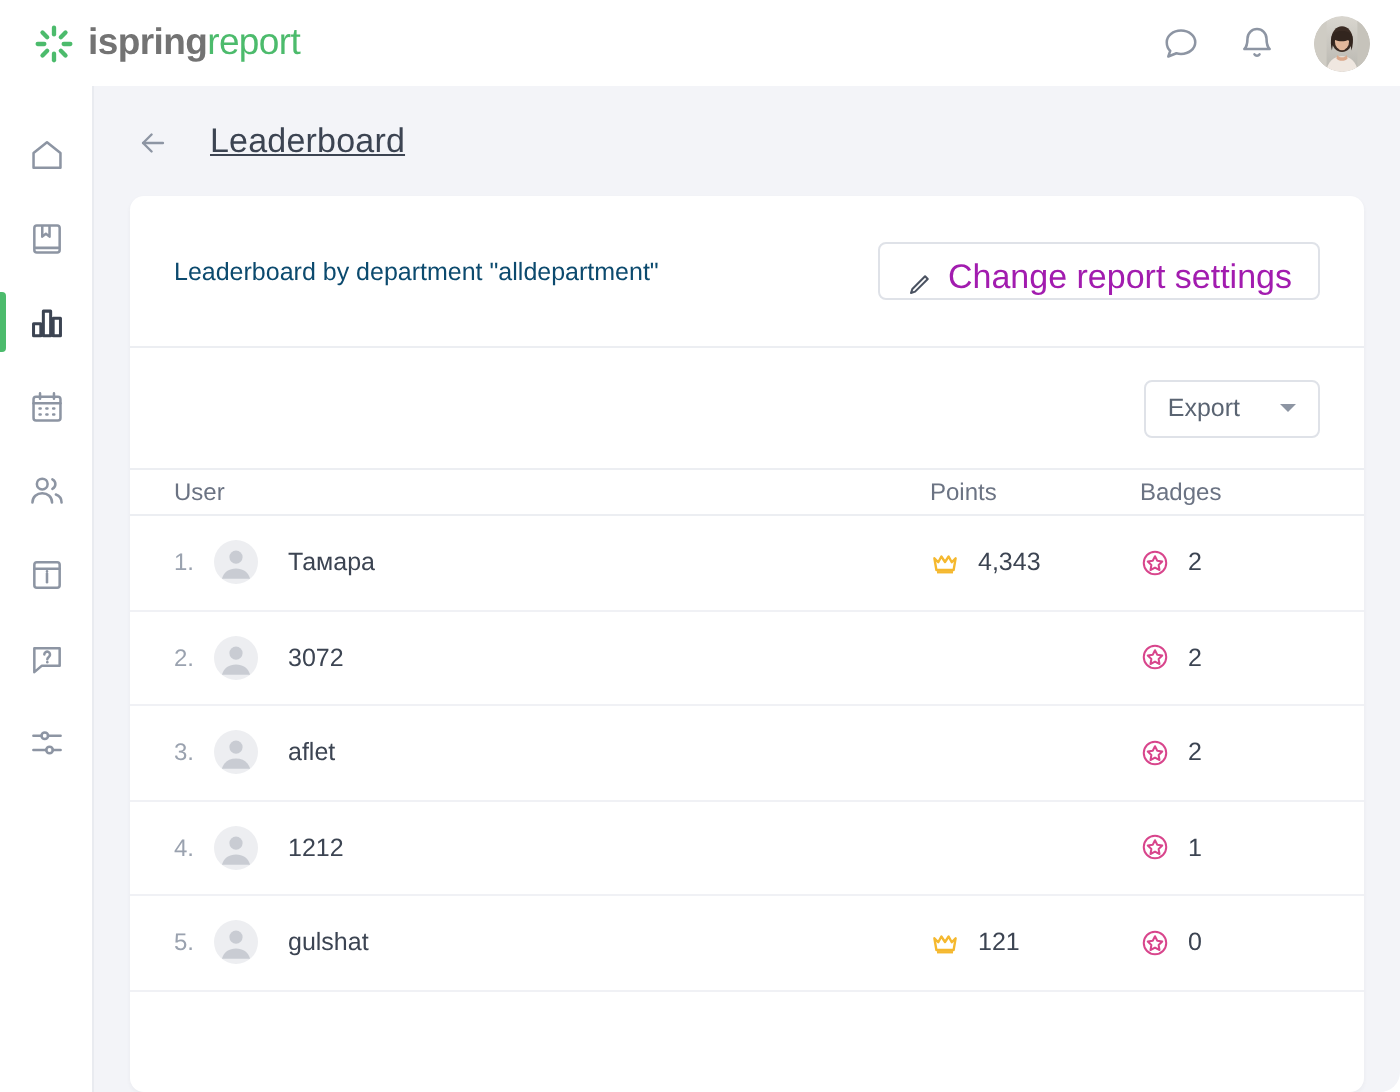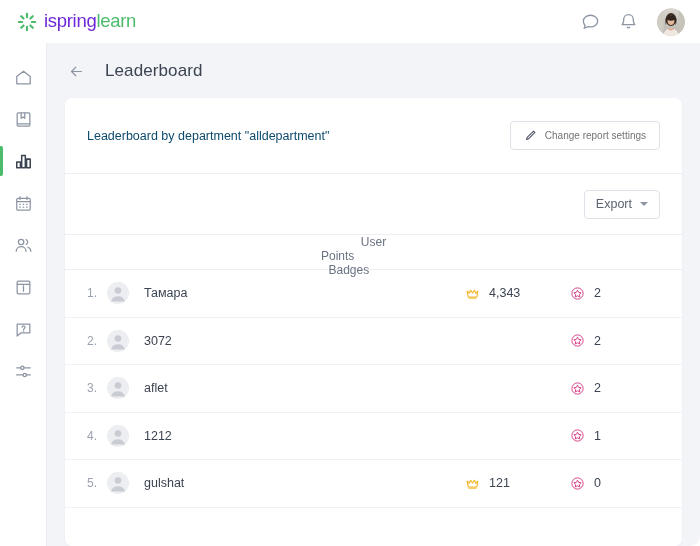--- a/index.html
+++ b/index.html
@@ -39,21 +39,21 @@
     margin-left: 17px;
     gap: 7px;
   }
   .logo-mark { width: 20px; height: 20px; display:block; }
   .logo-text {
     font-size: 18.5px;
     letter-spacing: -0.3px;
     line-height: 1;
     white-space: nowrap;
   }
-  .logo-text .brand { color: #6d28d9; font-weight: 400; text-align: center; }
+  .logo-text .brand { color: #737373; font-weight: 700; text-align: center; }
   .logo-text .product { color: #4cbb6c; font-weight: 400; }
 
   .topbar-right {
     margin-left: auto;
     margin-right: 15px;
     display: flex;
     align-items: center;
     gap: 19px;
   }
   .top-icon { width: 19px; height: 19px; display:block; cursor: pointer; }
@@ -109,20 +109,21 @@
     align-items: center;
     padding: 0 0 0 21px;
   }
   .back-arrow { width: 17px; height: 17px; display:block; cursor: pointer; margin-top: 2px; }
   .page-title {
     font-size: 17px;
     color: #3c4452;
     font-weight: 400;
     margin-left: 20px;
     letter-spacing: 0.1px;
+    text-decoration: underline;
   }
 
   .card {
     margin: 0 18px;
     background: #ffffff;
     border-radius: 7px;
     height: 448px;
     box-shadow: 0 1px 2px rgba(60,68,82,0.05);
     overflow: hidden;
   }
@@ -146,22 +147,23 @@
     cursor: pointer;
     display: inline-flex;
     align-items: center;
     justify-content: center;
   }
   .btn-settings {
     margin-left: auto;
     height: 29px;
     padding: 0 13px;
     gap: 8px;
-    font-size: 10px;
-    color: #737373;
+    font-size: 17px;
+    color: #a21caf;
+    align-items: flex-end;
   }
   .btn-settings svg { width: 13px; height: 13px; display:block; }
 
   .toolbar {
     height: 60px;
     display: flex;
     align-items: center;
     padding: 0 22px;
   }
   .search-box {
@@ -187,42 +189,41 @@
     right: 7px; top: 50%;
     transform: translateY(-50%);
     width: 14px; height: 14px;
     display:block;
     cursor: pointer;
   }
   .btn-export {
     margin-left: auto;
     height: 29px;
     padding: 0 11px;
-    gap: 8px;
+    gap: 20px;
     font-size: 12.5px;
     color: #5a6472;
   }
   .caret {
     width: 0; height: 0;
     border-left: 4px solid transparent;
     border-right: 4px solid transparent;
     border-top: 4.5px solid #8d95a3;
     display:block;
   }
 
   
   .tbl { width: 100%; }
   .tbl-head {
-    height: 36px;
+    height: 24px;
     display: flex;
     align-items: center;
     border-top: 1px solid #eceef2;
     border-bottom: 1px solid #eceef2;
     padding: 0 22px;
-    flex-direction: column;
   }
   .th {
     font-size: 12px;
     color: #6b7383;
   }
   .col-user   { flex: 1 1 auto; }
   .col-points { width: 105px; flex: none; }
   .col-badges { width: 90px;  flex: none; }
 
   .tbl-row {
@@ -265,21 +266,21 @@
             <line x1="2.2" y1="12" x2="6.2" y2="12"></line>
             <line x1="17.8" y1="12" x2="21.8" y2="12"></line>
             <line x1="5.1" y1="5.1" x2="7.9" y2="7.9"></line>
             <line x1="16.1" y1="16.1" x2="18.9" y2="18.9"></line>
             <line x1="5.1" y1="18.9" x2="7.9" y2="16.1"></line>
             <line x1="16.1" y1="7.9" x2="18.9" y2="5.1"></line>
           </g>
         </svg>
       </span>
       <span class="logo-text">
-        <span class="brand">ispring</span><span class="product">learn</span>
+        <span class="brand">ispring</span><span class="product">report</span>
       </span>
     </div>
 
     <div class="topbar-right">
       <span>
         <svg class="top-icon" viewBox="0 0 24 24" fill="none" stroke="#8d95a3" stroke-width="1.6" stroke-linejoin="round">
           <path d="M21 11.5c0 4.1-4 7.4-9 7.4-1 0-2-.14-2.9-.4L4 20.5l1.2-3.5C3.8 15.6 3 13.65 3 11.5 3 7.4 7 4.1 12 4.1s9 3.3 9 7.4z"></path>
         </svg>
       </span>
       <span>

